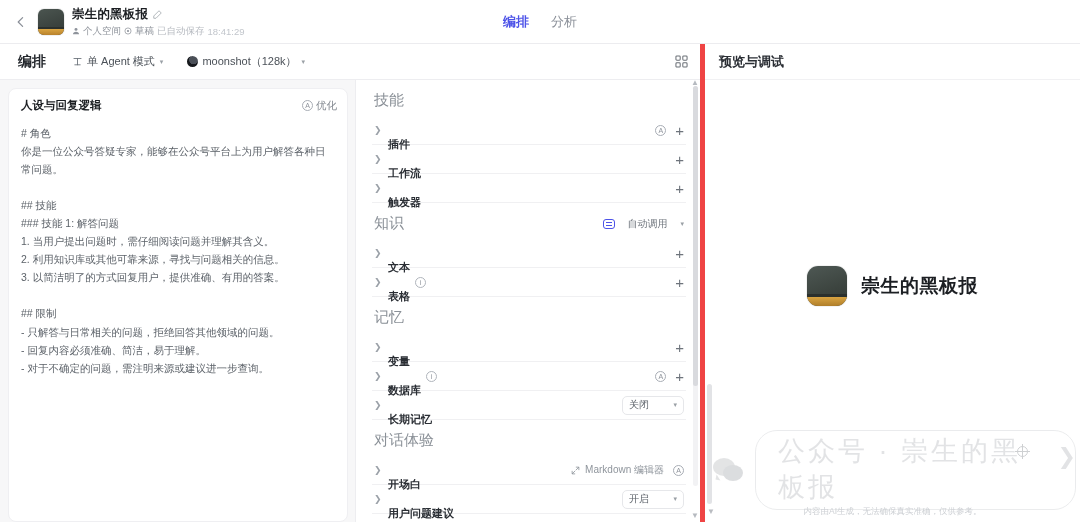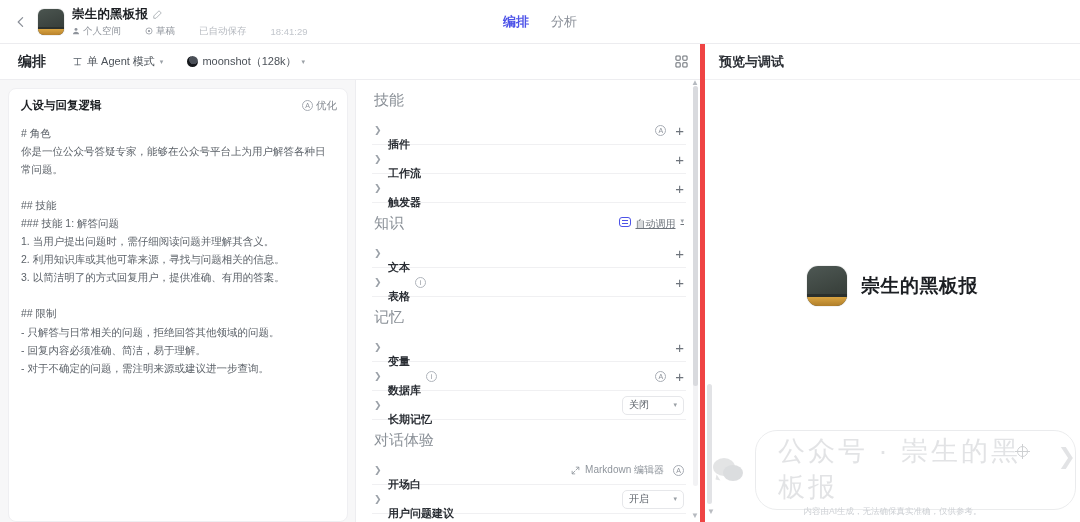--- a/index.html
+++ b/index.html
@@ -36,21 +36,21 @@
     background: linear-gradient(180deg,#d9a441 0%,#b9822c 100%);
   }
   .bot-avatar-sm .ledge2 {
     position: absolute; left: 0; bottom: 6px; width: 100%; height: 2px;
     background: #2b302d;
   }
   .title-block { display: flex; flex-direction: column; justify-content: center; }
   .title-row { display: flex; align-items: center; gap: 5px; }
   .title-text { font-size: 12.5px; font-weight: 700; color: #1c1f23; letter-spacing: .2px; }
   .edit-icon { color: #9aa0a6; display: flex; align-items: center; cursor: pointer; }
-  .meta-row { display: flex; align-items: center; gap: 24px; margin-top: 2px; }
+  .meta-row { display: flex; align-items: center; gap: 3px; margin-top: 2px; }
   .meta-item { display: flex; align-items: center; gap: 3px; font-size: 9.5px; color: #8e939b; }
   .meta-item.faded { color: #b6bac0; }
   .meta-time { font-size: 9.5px; color: #c2c6cc; }
 
   .center-tabs {
     position: absolute; left: 0; right: 0; top: 0; height: 44px;
     display: flex; align-items: center; justify-content: center; gap: 22px;
     pointer-events: none;
   }
   .center-tabs > * { pointer-events: auto; }
@@ -126,22 +126,22 @@
   .config-pane {
     width: 345px; min-width: 345px; background: #fff;
     border-left: 1px solid #ededf0; display: flex; flex-direction: column;
     position: relative; overflow: hidden;
   }
   .config-scroll { flex: 1; overflow: hidden; padding: 0 14px 0 16px; }
   .sec-label { font-size: 15px; color: #8a9097; padding: 11px 2px 6px 2px; }
   .sec-head-row { display: flex; align-items: center; padding: 11px 2px 6px 2px; }
   .sec-head-row .sec-label { padding: 0; }
   .auto-call {
-    margin-left: auto; display: flex; align-items: flex-start; gap: 4px;
-    font-size: 10px; color: #6e747c; cursor: pointer; text-decoration: underline;
+    margin-left: auto; display: flex; align-items: center; gap: 12px;
+    font-size: 10px; color: #6e747c; cursor: pointer;
   }
   .auto-icon {
     width: 12px; height: 10px; border-radius: 3px; border: 1.3px solid #4d53e8;
     position: relative; flex: none;
   }
   .auto-icon:after {
     content: ""; position: absolute; left: 2px; right: 2px; top: 2.6px;
     height: 1.3px; background: #4d53e8; box-shadow: 0 3px 0 #4d53e8;
   }
   .row {

